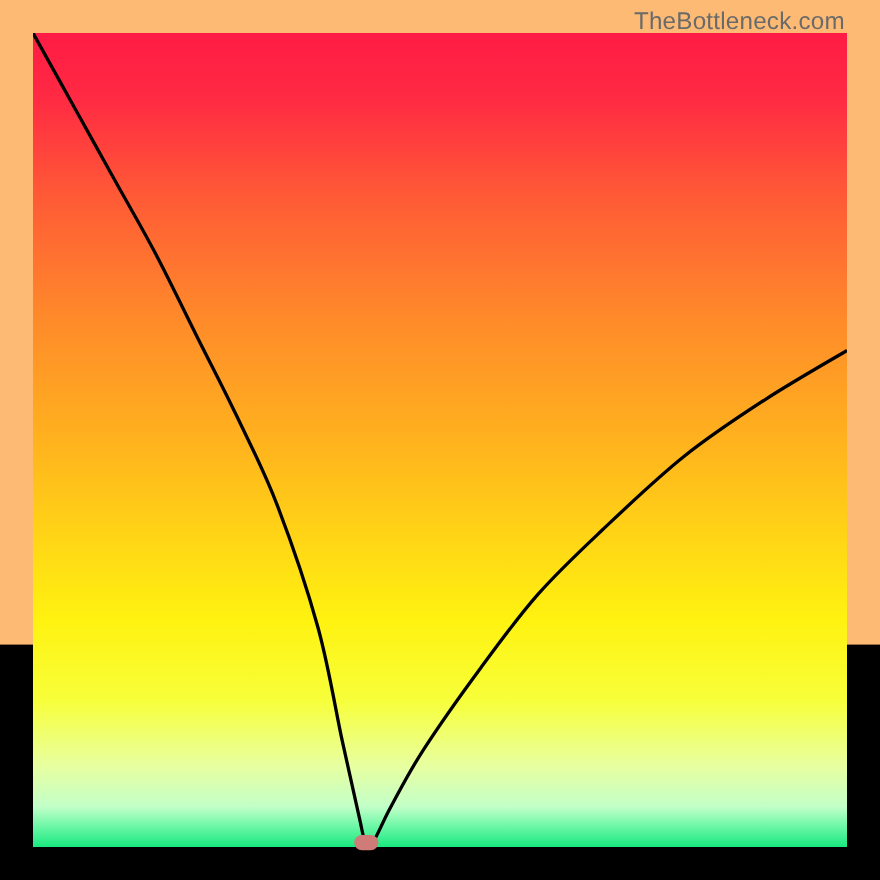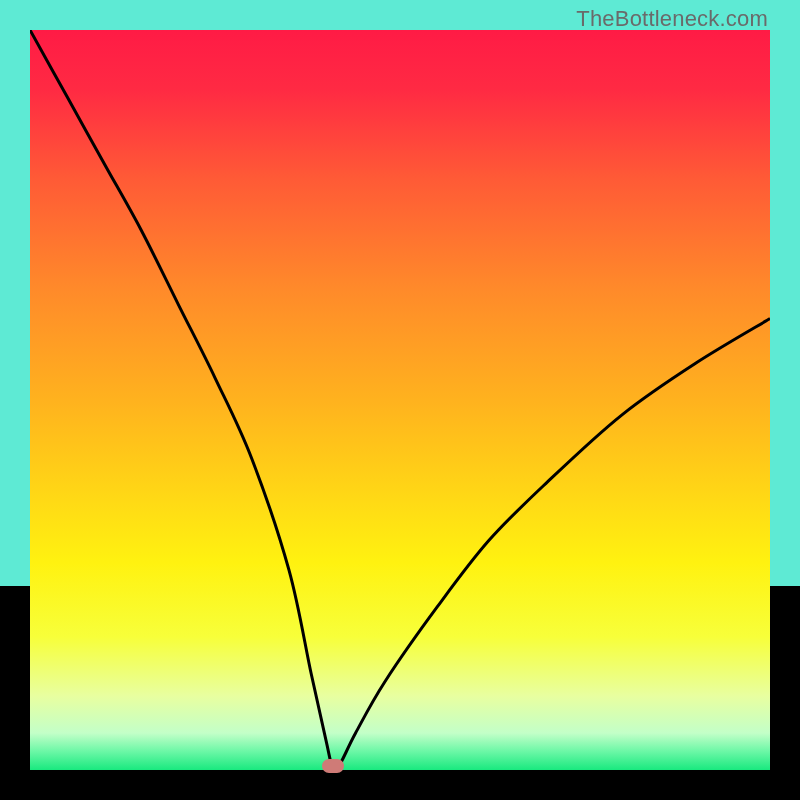--- a/index.html
+++ b/index.html
@@ -10,21 +10,21 @@
     background: #000;
     font-family: Arial, Helvetica, sans-serif;
     overflow: hidden;
   }
   .frame {
     position: absolute;
     left: 0;
     top: 0;
     width: 800px;
     height: 586px;
-    background: #5eead4;
+    background: #fdba74;
   }
   .plot-area {
     position: absolute;
     left: 30px;
     top: 30px;
     width: 740px;
     height: 740px;
   }
   .gradient {
     position: absolute;

